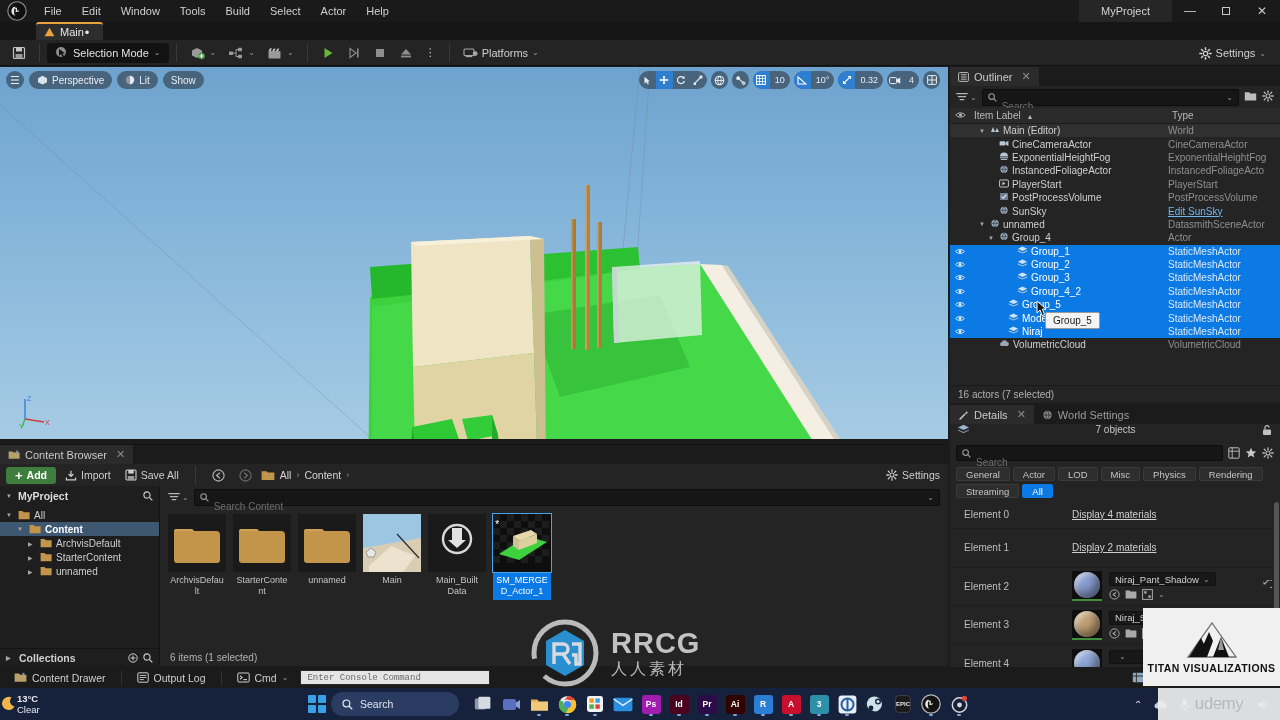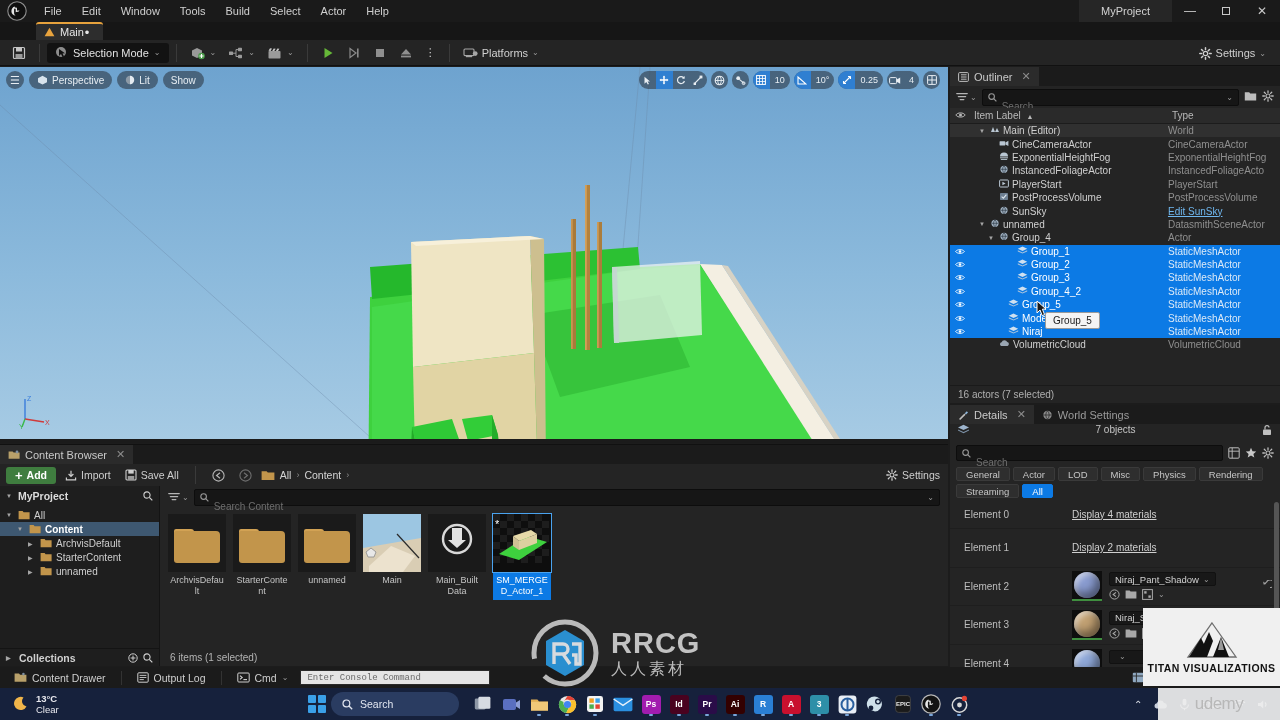--- a/index.html
+++ b/index.html
@@ -259,21 +259,21 @@
     display: flex; align-items: center; padding: 0 6px;
     font-family: "Liberation Mono", monospace; font-size: 9px; color: #6a6a6a;
   }
   .sb-right { position: absolute; right: 8px; display: flex; align-items: center; gap: 6px; }
 
   
   .taskbar {
     position: absolute; left: 0; top: 688px; width: 1280px; height: 32px;
     background: #16213c; display: flex; align-items: center;
   }
-  .weather { display: flex; align-items: center; gap: 7px; padding-left: 12px; }
+  .weather { display: flex; align-items: center; }
   .weather .txt { font-size: 9.5px; color: #e8e8ee; line-height: 11px; }
   .weather .txt b { font-size: 9.5px; }
   .tb-center {
     position: absolute; left: 50%; transform: translateX(-50%);
     display: flex; align-items: center; gap: 5px;
   }
   .start-ico { width: 18px; height: 18px; display: grid; grid-template-columns: 1fr 1fr; grid-gap: 2px; }
   .start-ico i { background: #3aa0e8; border-radius: 1px; display: block; }
   .search-pill {
     height: 24px; width: 128px; border-radius: 12px; background: #2a3c61;
@@ -570,21 +570,21 @@
         <div class="vnum">10°</div>
       </div>
       <div class="vgrp">
         <div class="vbtn on">
           <svg width="10" height="10" viewBox="0 0 10 10">
               <path d="M1.5 8.5 L8.5 1.5" stroke="#fff" stroke-width="1.1"></path>
               <path d="M8.5 1.5 L8.5 4 M8.5 1.5 L6 1.5" stroke="#fff" stroke-width="1.1"></path>
               <path d="M1.5 8.5 L1.5 6 M1.5 8.5 L4 8.5" stroke="#fff" stroke-width="1.1"></path>
             </svg>
         </div>
-        <div class="vnum">0.25</div>
+        <div class="vnum">0.32</div>
       </div>
       <div class="vgrp">
         <div class="vbtn">
           <svg width="12" height="9" viewBox="0 0 12 9">
               <rect x="0.6" y="1.6" width="7" height="6" rx="1" fill="none" stroke="#e8eef3" stroke-width="1"></rect>
               <path d="M7.8 3.4 L11.2 1.4 V7.8 L7.8 5.8 Z" fill="#e8eef3"></path>
             </svg>
         </div>
         <div class="vnum">4</div>
       </div>

